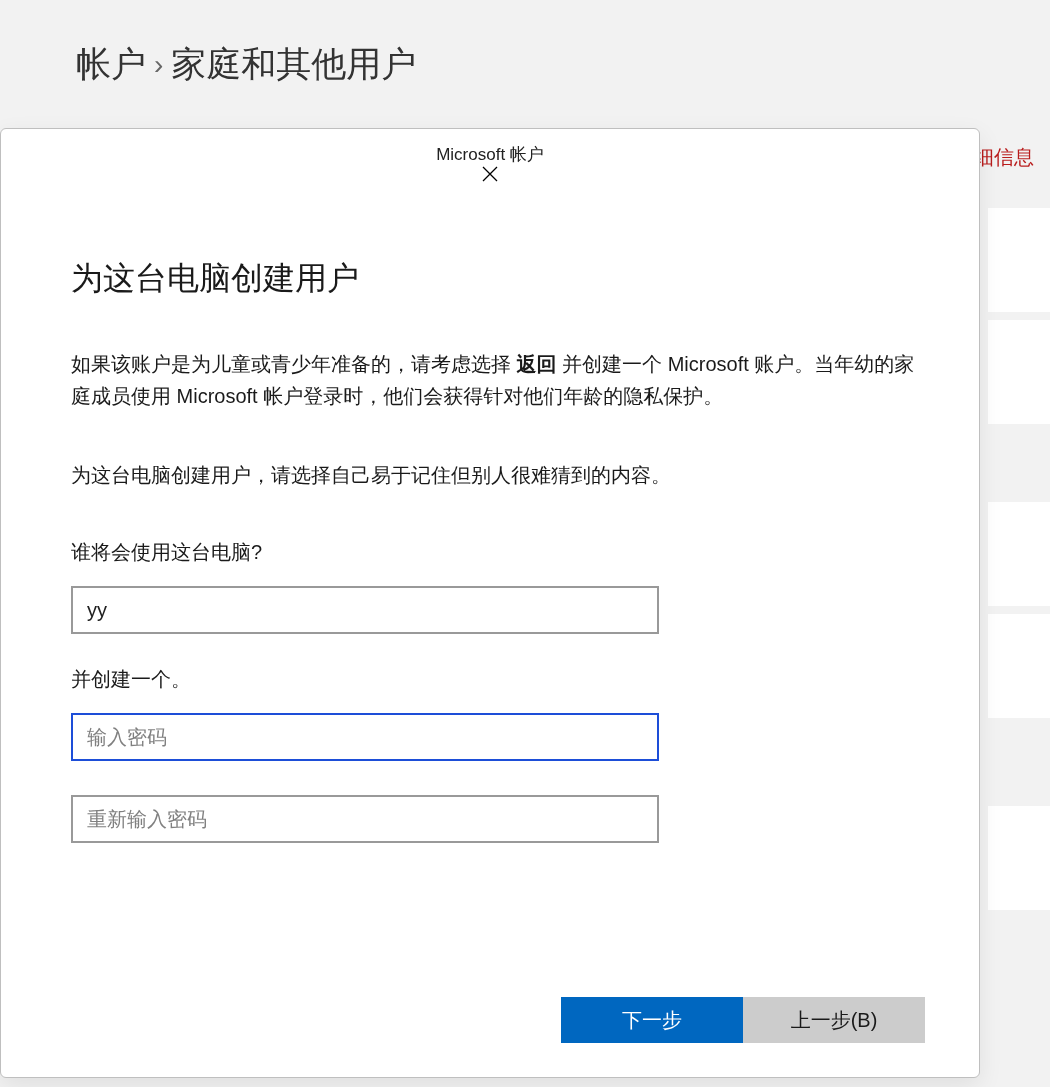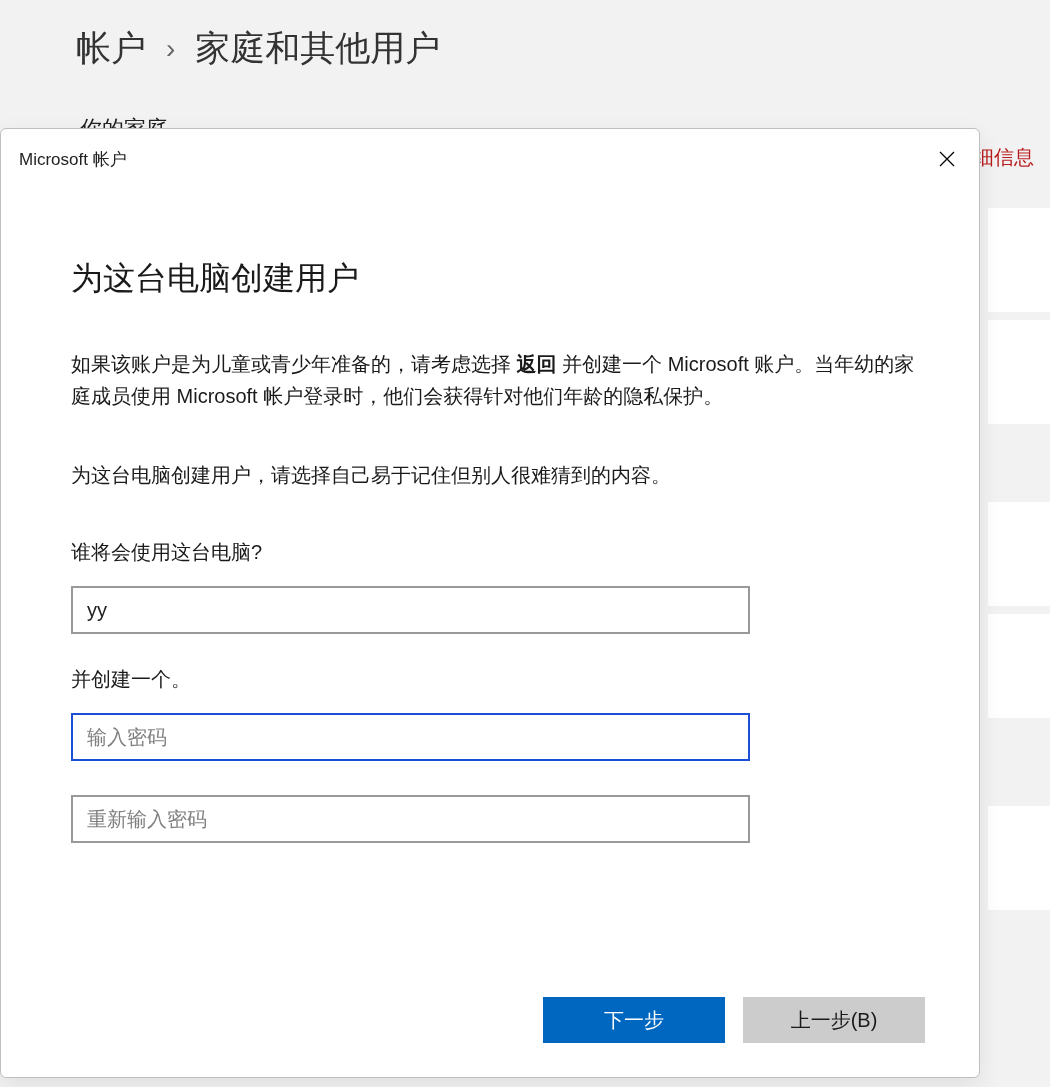--- a/index.html
+++ b/index.html
@@ -8,21 +8,22 @@
       background: #f2f2f2;
       width: 1050px;
       height: 1087px;
       position: relative;
       overflow: hidden;
     }
     .breadcrumb {
       display: flex;
       align-items: center;
       padding: 25px 0 0 76px;
-      gap: 20px;
+      gap: 8px;
+      margin-top: 16px;
     }
     .breadcrumb-item {
       font-size: 35px;
       color: #333;
       font-weight: 400;
     }
     .breadcrumb-sep {
       font-size: 28px;
       color: #666;
     }
@@ -55,20 +56,21 @@
       border: 1px solid #bfbfbf;
       border-radius: 6px;
       box-shadow: 0 8px 24px rgba(0,0,0,0.08);
     }
     .dialog-header {
       display: flex;
       justify-content: space-between;
       align-items: center;
       padding: 14px 18px 0 18px;
       height: 46px;
+      flex-direction: column;
     }
     .dialog-title {
       font-size: 17px;
       color: #222;
     }
     .close-btn {
       width: 28px;
       height: 28px;
       display: flex;
       align-items: center;
@@ -91,41 +93,40 @@
       color: #1a1a1a;
       margin-bottom: 48px;
     }
     .bold { font-weight: 700; font-family: Liberation Mono, monospace; }
     .field-label {
       font-size: 20px;
       color: #1a1a1a;
       margin-bottom: 20px;
     }
     .text-input {
-      width: 679px;
+      width: 588px;
       height: 48px;
       border: 2px solid #999;
       font-size: 20px;
       padding: 0 14px;
       color: #222;
       outline: none;
       background: #fff;
       margin-bottom: 32px;
     }
     .text-input.focused {
       border: 2px solid #1d4ed8;
       margin-bottom: 34px;
     }
     .text-input::placeholder { color: #808080; }
     .dialog-footer {
       position: absolute;
       bottom: 34px;
       right: 54px;
       display: flex;
-      gap: 18px;
       margin-top: 15px;
     }
     .btn {
       width: 182px;
       height: 46px;
       border: none;
       font-size: 20px;
       cursor: pointer;
       font-family: inherit;
     }

